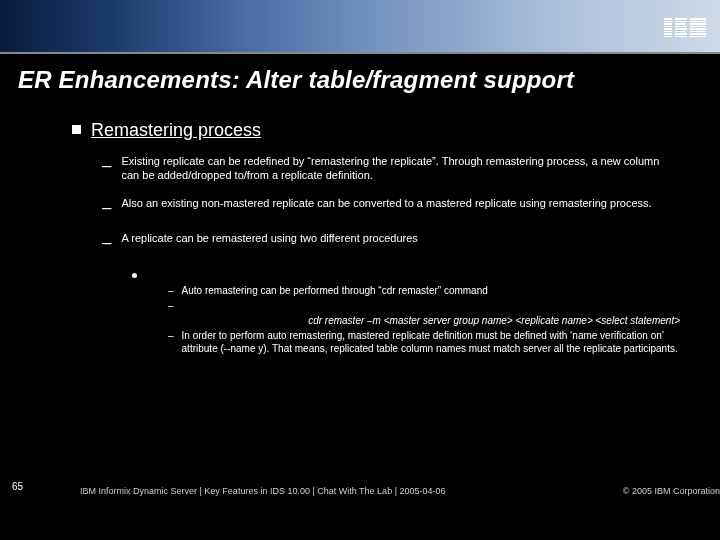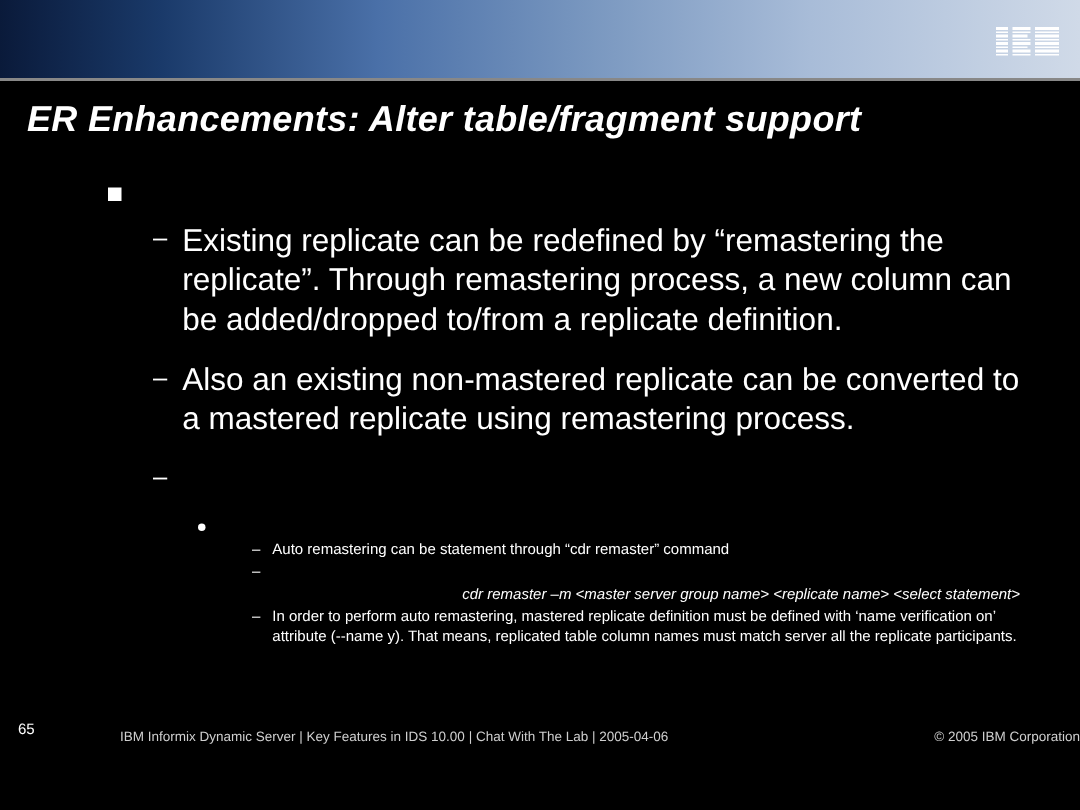--- a/index.html
+++ b/index.html
@@ -10,21 +10,21 @@
   .ibm-logo { position: absolute; right: 14px; top: 18px; display: flex; gap: 1px; }
   .ibm-letter { display: flex; flex-direction: column; gap: 1px; }
   .bar { background: #fff; height: 1.5px; }
   .title { position: absolute; left: 18px; top: 66px; font-size: 24px; font-weight: bold; font-style: italic; color: #fff; letter-spacing: 0.2px; }
   .content { position: absolute; left: 72px; top: 120px; right: 40px; color: #fff; }
   .lvl1 { display: flex; align-items: flex-start; gap: 10px; margin-bottom: 14px; }
   .lvl1 .bullet { width: 9px; height: 9px; background: #fff; margin-top: 5px; flex-shrink: 0; }
   .lvl1 .text { font-size: 18px; text-decoration: underline; }
   .lvl2 { display: flex; align-items: flex-start; gap: 10px; margin: 0 0 14px 30px; }
   .lvl2 .dash { color: #fff; font-size: 17px; line-height: 1.25; flex-shrink: 0; }
-  .lvl2 .text { font-size: 21px; line-height: 1.25; }
+  .lvl2 .text { font-size: 11px; line-height: 1.25; }
   .lvl3 { display: flex; align-items: flex-start; gap: 10px; margin: 2px 0 6px 60px; }
   .lvl3 .dot { width: 5px; height: 5px; background: #fff; border-radius: 50%; margin-top: 6px; flex-shrink: 0; }
   .lvl3 .text { font-size: 14px; }
   .lvl4 { display: flex; align-items: flex-start; gap: 8px; margin: 2px 0 2px 96px; }
   .lvl4 .dash { font-size: 10px; flex-shrink: 0; line-height: 1.3; }
   .lvl4 .text { font-size: 10px; line-height: 1.3; }
   .lvl4-cmd { margin: 2px 0 2px 112px; font-size: 10px; font-style: italic; line-height: 1.3; text-align: right; }
   .footer { position: absolute; left: 0; right: 0; bottom: 0; height: 22px; display: flex; align-items: flex-end; }
   .colorbars { display: flex; }
   .cb { width: 8px; height: 100%; }
@@ -70,41 +70,43 @@
           <div class="bar" style="width:16px"></div>
         </div>
     </div>
   </div>
 
   <div class="title">ER Enhancements: Alter table/fragment support</div>
 
   <div class="content">
     <div class="lvl1">
       <div class="bullet"></div>
+      <div class="text">Remastering process</div>
     </div>
 
     <div class="lvl2">
       <div class="dash">–</div>
       <div class="text">Existing replicate can be redefined by “remastering the replicate”. Through remastering process, a new column can be added/dropped to/from a replicate definition.</div>
     </div>
     <div class="lvl2">
       <div class="dash">–</div>
       <div class="text">Also an existing non-mastered replicate can be converted to a mastered replicate using remastering process.</div>
     </div>
     <div class="lvl2">
       <div class="dash">–</div>
+      <div class="text">A replicate can be remastered using two different procedures</div>
     </div>
 
     <div class="lvl3">
       <div class="dot"></div>
     </div>
 
     <div class="lvl4">
       <div class="dash">–</div>
-      <div class="text">Auto remastering can be statement through “cdr remaster” command</div>
+      <div class="text">Auto remastering can be performed through “cdr remaster” command</div>
     </div>
     <div class="lvl4">
       <div class="dash">–</div>
     </div>
     <div class="lvl4-cmd">cdr remaster –m &lt;master server group name&gt; &lt;replicate name&gt;  &lt;select statement&gt;</div>
     <div class="lvl4">
       <div class="dash">–</div>
       <div class="text">In order to perform auto remastering, mastered replicate definition must be defined with ‘name verification on’ attribute (--name y). That means, replicated table column names must match server all the replicate participants.</div>
     </div>
   </div>

